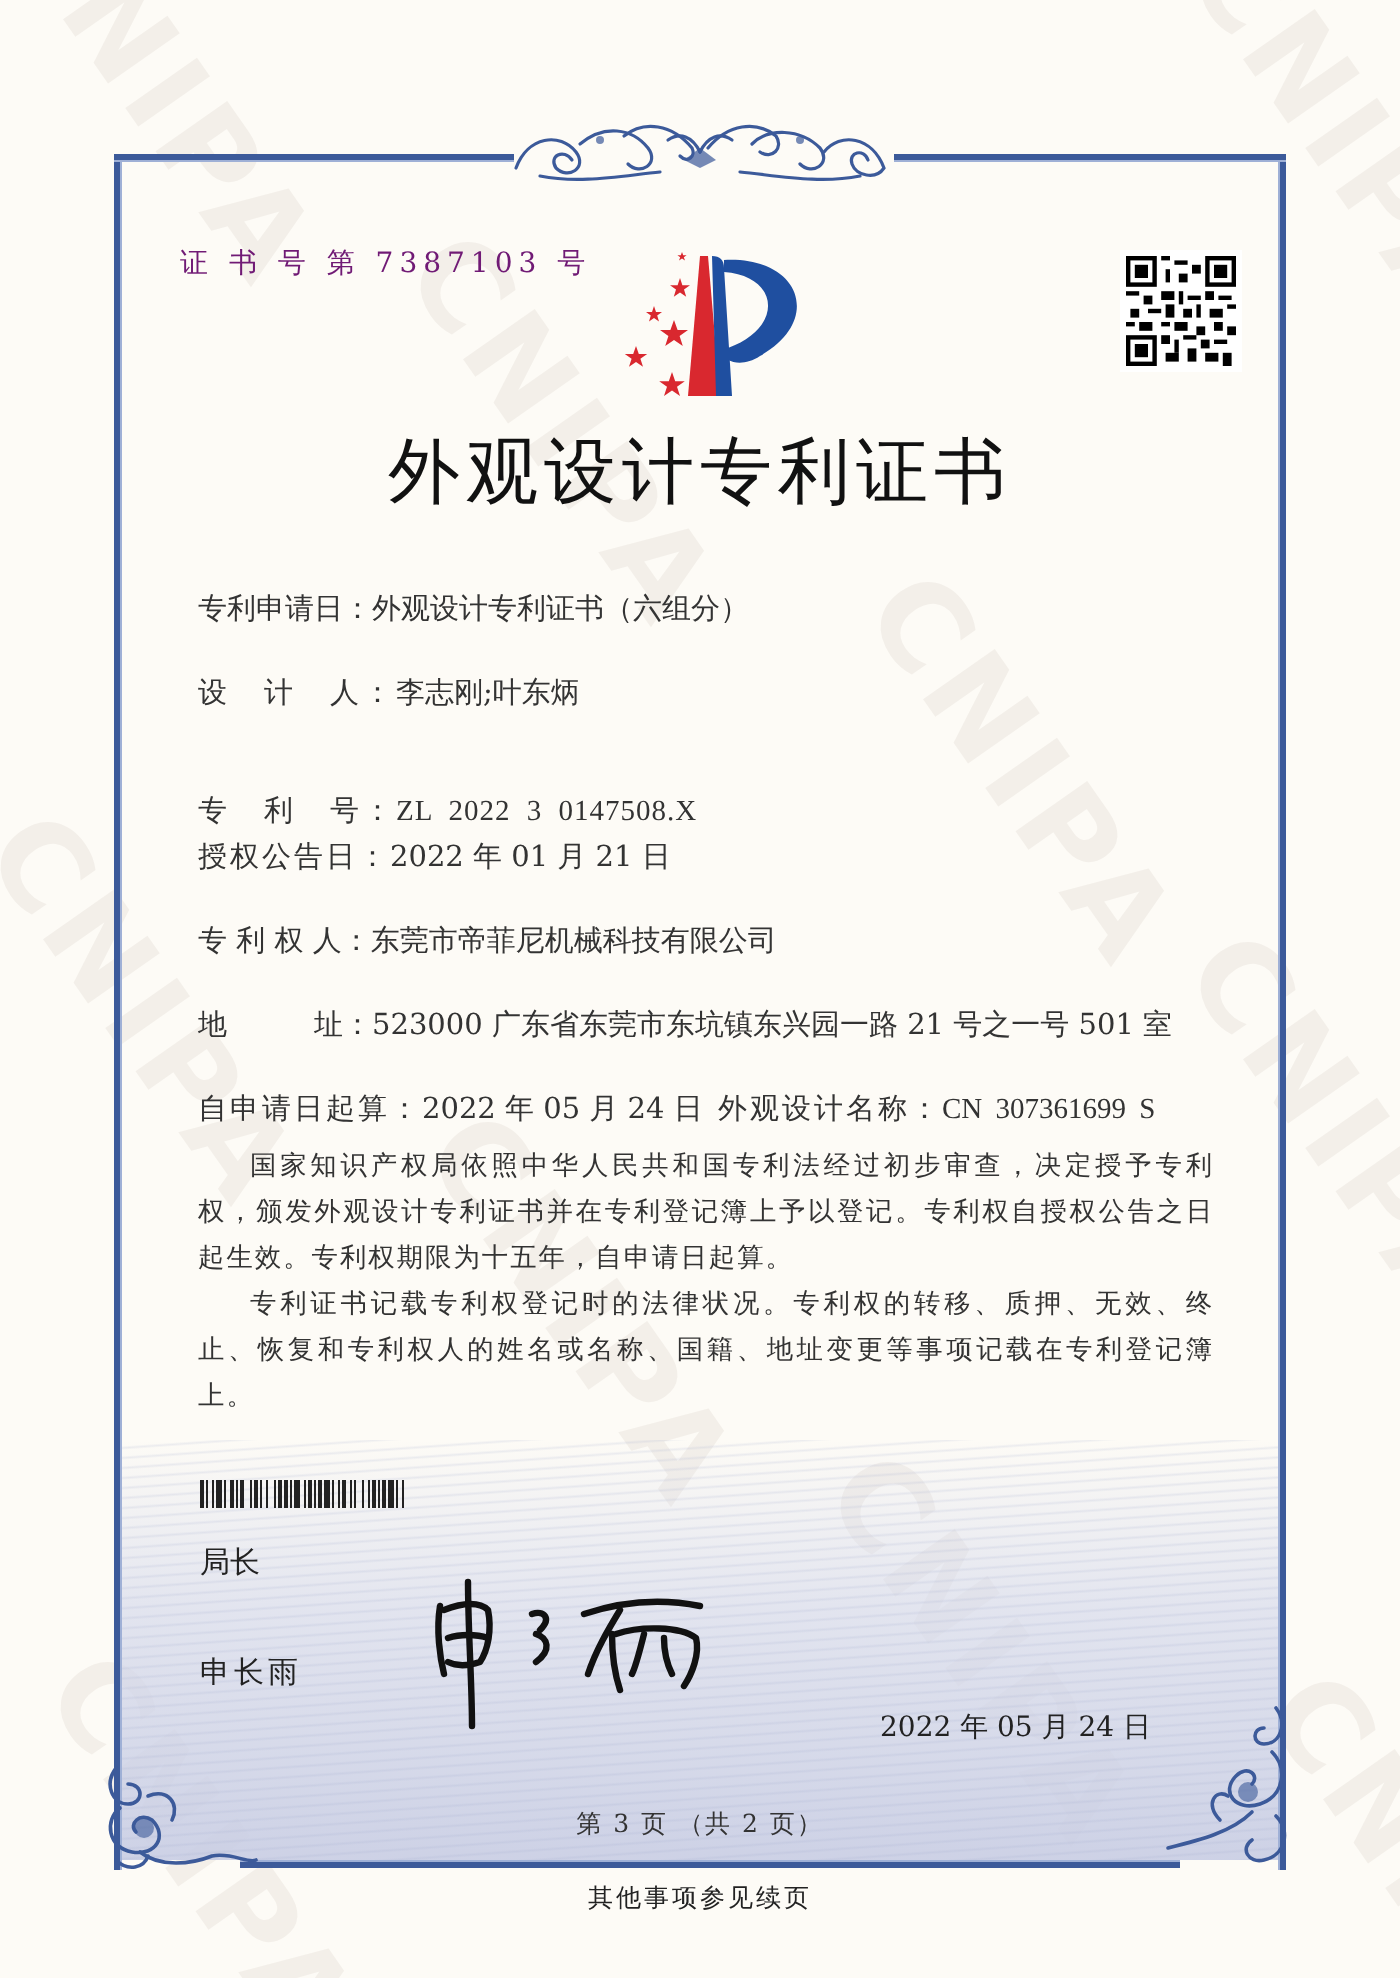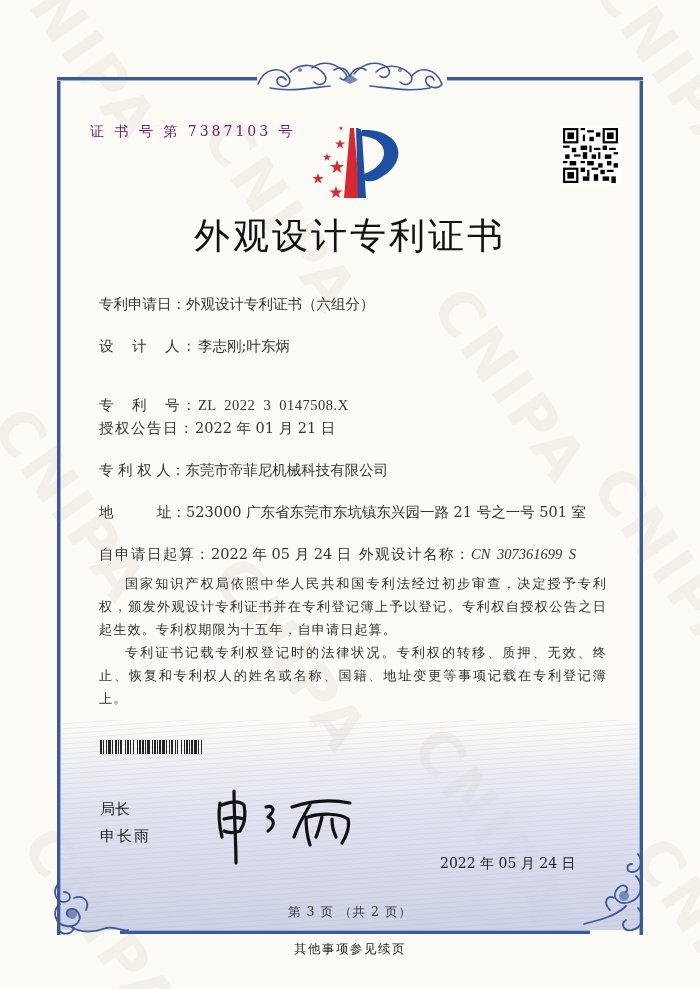--- a/index.html
+++ b/index.html
@@ -199,21 +199,21 @@
 <div class="field" style="top:461px;">
   <span class="lbl">专 利 权 人：</span><span class="val">东莞市帝菲尼机械科技有限公司</span>
 </div>
 <div class="field" style="top:503px;">
   <span class="lbl">地　　　址：</span><span class="val">523000 广东省东莞市东坑镇东兴园一路 21 号之一号 501 室</span>
 </div>
 <div class="field" style="top:545px;">
   <span class="lbl" style="letter-spacing:1.5px;">自申请日起算：</span><span class="val">2022 年 05 月 24 日</span>
 </div>
 <div class="field" style="top:545px; left:359px;">
-  <span class="lbl" style="letter-spacing:1.5px;">外观设计名称：</span><span class="val" style="font-family:'Liberation Serif', serif; word-spacing:3px;font-style:italic;">CN 307361699 S</span>
+  <span class="lbl" style="letter-spacing:1.5px;">外观设计名称：</span><span class="val" style="font-family:'Liberation Serif', serif; word-spacing:3px;">CN 307361699 S</span>
 </div>
 
 <div class="para" style="top:572px;">国家知识产权局依照中华人民共和国专利法经过初步审查，决定授予专利权，颁发外观设计专利证书并在专利登记簿上予以登记。专利权自授权公告之日起生效。专利权期限为十五年，自申请日起算。</div>
 <div class="para" style="top:641px;">专利证书记载专利权登记时的法律状况。专利权的转移、质押、无效、终止、恢复和专利权人的姓名或名称、国籍、地址变更等事项记载在专利登记簿上。</div>
 
 <div class="barcode" id="barcode">
     <span style="width: 2px; background: rgb(34, 34, 34);"></span>
     <span style="width: 1px; background: transparent;"></span>
     <span style="width: 1px; background: rgb(34, 34, 34);"></span>
     <span style="width: 2px; background: transparent;"></span>
@@ -278,21 +278,21 @@
     <span style="width: 2px; background: rgb(34, 34, 34);"></span>
     <span style="width: 1px; background: transparent;"></span>
     <span style="width: 3px; background: rgb(34, 34, 34);"></span>
     <span style="width: 1px; background: transparent;"></span>
     <span style="width: 1px; background: rgb(34, 34, 34);"></span>
     <span style="width: 2px; background: transparent;"></span>
     <span style="width: 1px; background: rgb(34, 34, 34);"></span>
     <span style="width: 1px; background: transparent;"></span>
   </div>
 
-<div class="director" style="top:800px;font-family:Liberation Serif, serif;">局长</div>
+<div class="director" style="top:772px;font-family:Liberation Serif, serif;">局长</div>
 <div class="director" style="top:827px; letter-spacing:2px;">申长雨</div>
 
 <svg class="signature" viewBox="0 0 160 80">
   <g fill="none" stroke="#111" stroke-width="3.2" stroke-linecap="round" stroke-linejoin="round">
     <path d="M10 18 C 8 30, 10 44, 12 52"></path>
     <path d="M12 20 C 22 16, 30 16, 34 20 C 36 30, 34 40, 30 46 C 24 48, 18 48, 14 46"></path>
     <path d="M14 34 C 20 32, 28 32, 34 34"></path>
     <path d="M24 6 C 24 30, 26 56, 26 78"></path>
     <path d="M56 22 C 62 20, 66 24, 60 30"></path>
     <path d="M58 32 C 64 34, 66 40, 58 46"></path>

